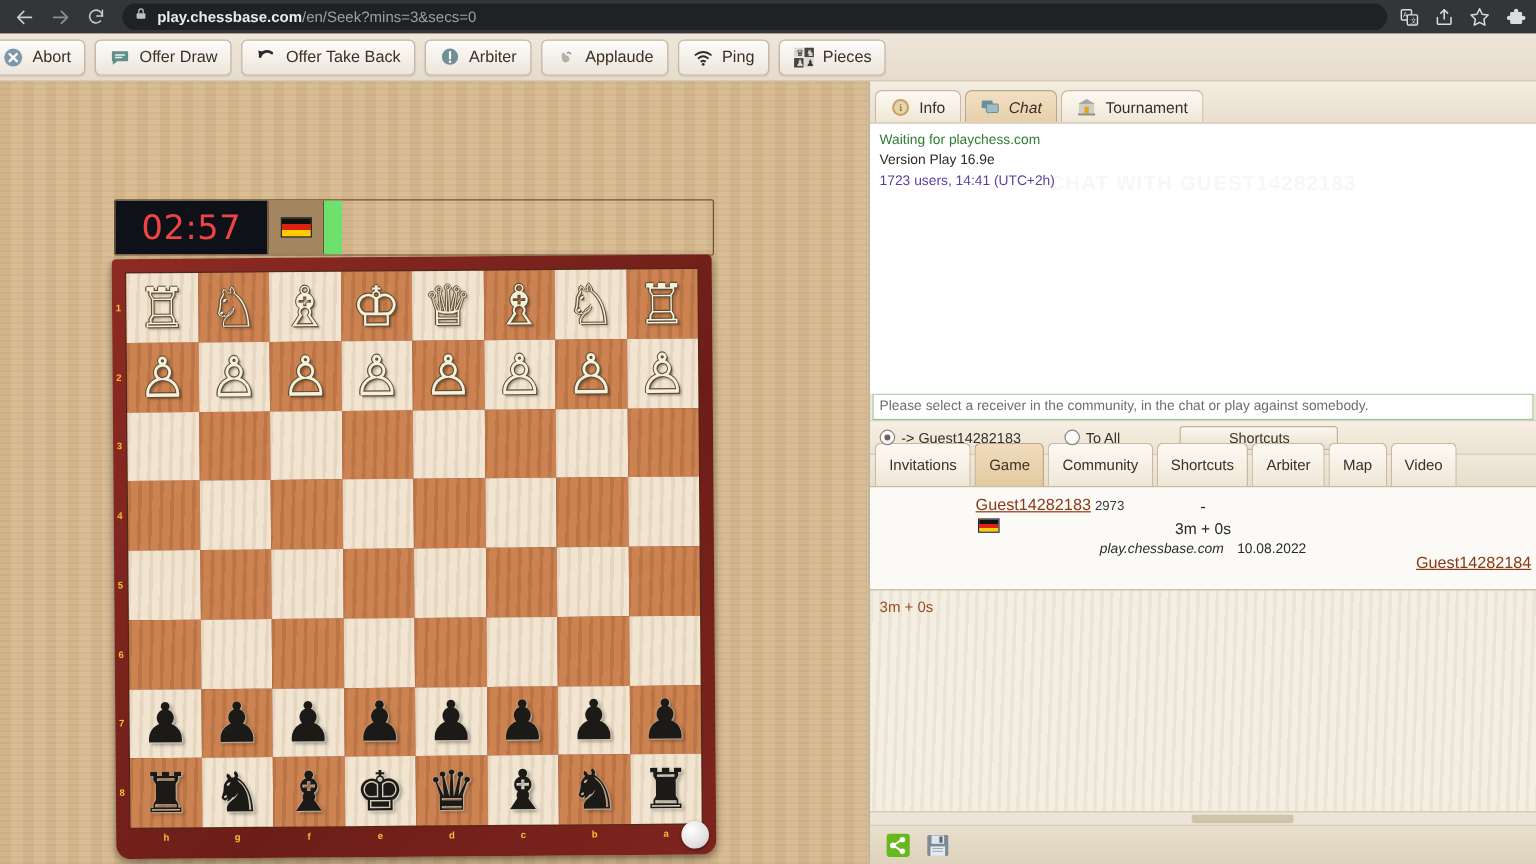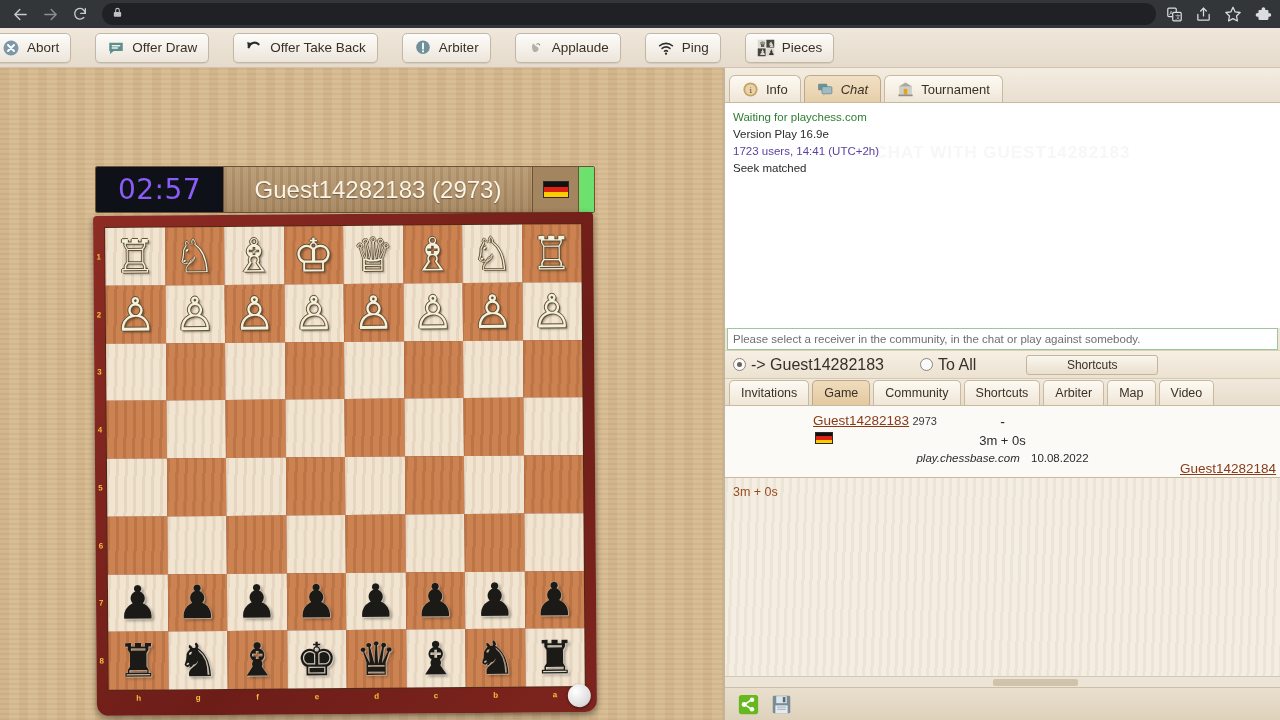--- a/index.html
+++ b/index.html
@@ -30,21 +30,21 @@
     font-size: 12.5px; color: #9aa0a6; white-space: nowrap; overflow: hidden;
   }
   #url-text b { color: #e8eaed; font-weight: 600; }
   #browser-actions { display: flex; align-items: center; gap: 12px; padding-right: 2px; }
   #browser-actions .act { color: #dadce0; display: flex; align-items: center; }
 
   
   #game-toolbar {
     height: 40px; background: linear-gradient(#efe7db, #e6dbcb);
     border-bottom: 1px solid #cfc3b0;
-    display: flex; align-items: center; gap: 24px; padding: 0 4px;
+    display: flex; align-items: center; gap: 8px; padding: 0 4px;
     overflow: hidden;
   }
   .tb-btn {
     height: 30px; background: linear-gradient(#fdfcfa, #ece5da);
     border: 1px solid #c3b8a8; border-radius: 5px;
     display: flex; align-items: center; gap: 7px; padding: 0 11px;
     font-size: 13.5px; color: #3a3026; white-space: nowrap;
     box-shadow: 0 1px 1px rgba(0,0,0,.08);
   }
   .tb-btn .ti { width: 18px; height: 18px; flex: 0 0 18px; display:block; }
@@ -68,21 +68,21 @@
   .clock-row {
     position: absolute; left: 95px; width: 500px; height: 47px;
     display: flex; border: 1px solid #6e5134; border-radius: 2px; overflow: hidden;
   }
   #clock-top { top: 98px; }
   .clock-time {
     width: 127px; background: #0e1218; display: flex; align-items: center;
     justify-content: center; font-size: 28px; letter-spacing: .5px;
     font-family: "DejaVu Sans", sans-serif;
   }
-  .clock-time.active { color: #8b5cf6; }
+  .clock-time.active { color: #ef4444; }
   .clock-name {
     flex: 1; background: linear-gradient(#b79a74, #a3855f);
     display: flex; align-items: center; justify-content: center;
     font-size: 24px; color: #fbf4e4; text-shadow: 0 1px 1px rgba(0,0,0,.35);
     border-left: 1px solid #6e5134;
     background-image:
       repeating-linear-gradient(90deg, rgba(90,60,30,.08) 0 3px, rgba(255,240,210,.07) 3px 8px),
       linear-gradient(#b79a74, #a3855f);
   }
   .clock-flag {
@@ -182,21 +182,21 @@
   #chat-input-row {
     height: 22px; background: #ffffff; border: 1px solid #9cc79c;
     margin: 0 2px; display: flex; align-items: center; padding: 0 5px;
     font-size: 11.5px; color: #6e6e6e;
   }
   #receiver-row {
     height: 28px; display: flex; align-items: center; gap: 8px;
     padding: 0 8px; background: linear-gradient(#f6efe3, #ece2d1);
     border-top: 1px solid #dcd0bb;
   }
-  .radio-opt { display: flex; align-items: center; gap: 5px; font-size: 16px; color: #35302a; }
+  .radio-opt { display: flex; align-items: center; gap: 5px; font-size: 12px; color: #35302a; }
   .radio {
     width: 13px; height: 13px; border-radius: 50%;
     border: 1px solid #8d8478; background: #fbfbfb; position: relative;
   }
   .radio.on::after {
     content: ""; position: absolute; left: 3px; top: 3px;
     width: 5px; height: 5px; border-radius: 50%; background: #6c6259;
   }
   #shortcuts-btn {
     margin-left: 42px; width: 132px; height: 20px;
@@ -206,29 +206,29 @@
     align-items: center; justify-content: center;
   }
 
   #subtabs {
     display: flex; align-items: flex-end; gap: 3px;
     padding: 4px 4px 0 4px; height: 27px;
     background: linear-gradient(#f1e9dc, #e7ddcb);
     border-top: 1px solid #d6c9b4;
   }
   .subtab {
-    height: 25px; padding: 0 11px; font-size: 12.5px; color: #3a3026;
+    height: 36px; padding: 0 11px; font-size: 12.5px; color: #3a3026;
     border: 1px solid #c8b99f; border-bottom: none; border-radius: 5px 5px 0 0;
     background: linear-gradient(#fdfaf4, #efe6d6);
     display: flex; align-items: center;
   }
   .subtab.active { background: linear-gradient(#f0dcbd, #e3c99f); border-color: #bfa887; }
 
   #game-info {
-    height: 72px; background: #fbfaf7; border-top: 1px solid #c8b99f;
+    height: 86px; background: #fbfaf7; border-top: 1px solid #c8b99f;
     position: relative; font-size: 12px; color: #2a2a2a; overflow: hidden;
   }
   #gi-white { position: absolute; left: 88px; top: 7px; }
   #gi-black { position: absolute; left: 455px; top: 7px; white-space: nowrap; margin-top: 48px; }
   .pname {
     color: #8a3a15; text-decoration: underline; font-size: 13.5px;
   }
   .prating { color: #3a3a3a; font-size: 11px; }
   #gi-flag { position: absolute; left: 90px; top: 26px; }
   #gi-dash { position: absolute; left: 0; right: 0; top: 8px; text-align: center; font-size: 14px; }
@@ -283,20 +283,21 @@
       </svg>
   </div>
 
   <div id="omnibox">
     <span class="lock">
       <svg width="11" height="13" viewBox="0 0 24 24" fill="none" stroke="#bdc1c6" stroke-width="2.2">
           <rect x="4" y="11" width="16" height="10" rx="2" fill="#bdc1c6" stroke="none"></rect>
           <path d="M8 11V7a4 4 0 0 1 8 0v4"></path>
         </svg>
     </span>
+    <span id="url-text"><b>play.chessbase.com</b>/en/Seek?mins=3&amp;secs=0</span>
   </div>
 
   <div id="browser-actions">
     <span class="act">
       <svg width="17" height="17" viewBox="0 0 24 24" fill="none" stroke="#dadce0" stroke-width="1.7">
           <rect x="2.5" y="3" width="12" height="12" rx="1.5"></rect>
           <rect x="9.5" y="9" width="12" height="12" rx="1.5" fill="#323639"></rect>
           <text x="4.5" y="12" font-size="8" fill="#dadce0" stroke="none" font-family="sans-serif">A</text>
           <text x="13" y="19" font-size="8" fill="#dadce0" stroke="none" font-family="sans-serif">文</text>
         </svg>
@@ -388,21 +389,20 @@
     <span>Pieces</span>
   </div>
 </div>
 
 <div id="main">
 
   <div id="left-pane">
 
     <div class="clock-row" id="clock-top">
       <div class="clock-time active">02:57</div>
-      <div class="clock-name">Guest14282183 (2973)</div>
       <div class="clock-flag">
           <span class="flag-de"></span>
         </div>
       <div class="clock-bar"></div>
     </div>
 
     <div id="board-frame">
       <div id="board">
           <div class="sq light">
             <span class="piece w">♖</span>
@@ -586,21 +586,20 @@
           </svg>
         <span>Tournament</span>
       </div>
     </div>
 
     <div id="chat-body">
       <div id="chat-watermark">CHAT WITH GUEST14282183</div>
       <div class="chat-line green">Waiting for playchess.com</div>
       <div class="chat-line plain">Version Play 16.9e</div>
       <div class="chat-line purple">1723 users, 14:41 (UTC+2h)</div>
-      <div class="chat-line plain">Seek matched</div>
     </div>
 
     <div id="chat-input-row">
       <span>Please select a receiver in the community, in the chat or play against somebody.</span>
     </div>
 
     <div id="receiver-row">
       <div class="radio-opt">
         <span class="radio on"></span>
         <span>-&gt; Guest14282183</span>

